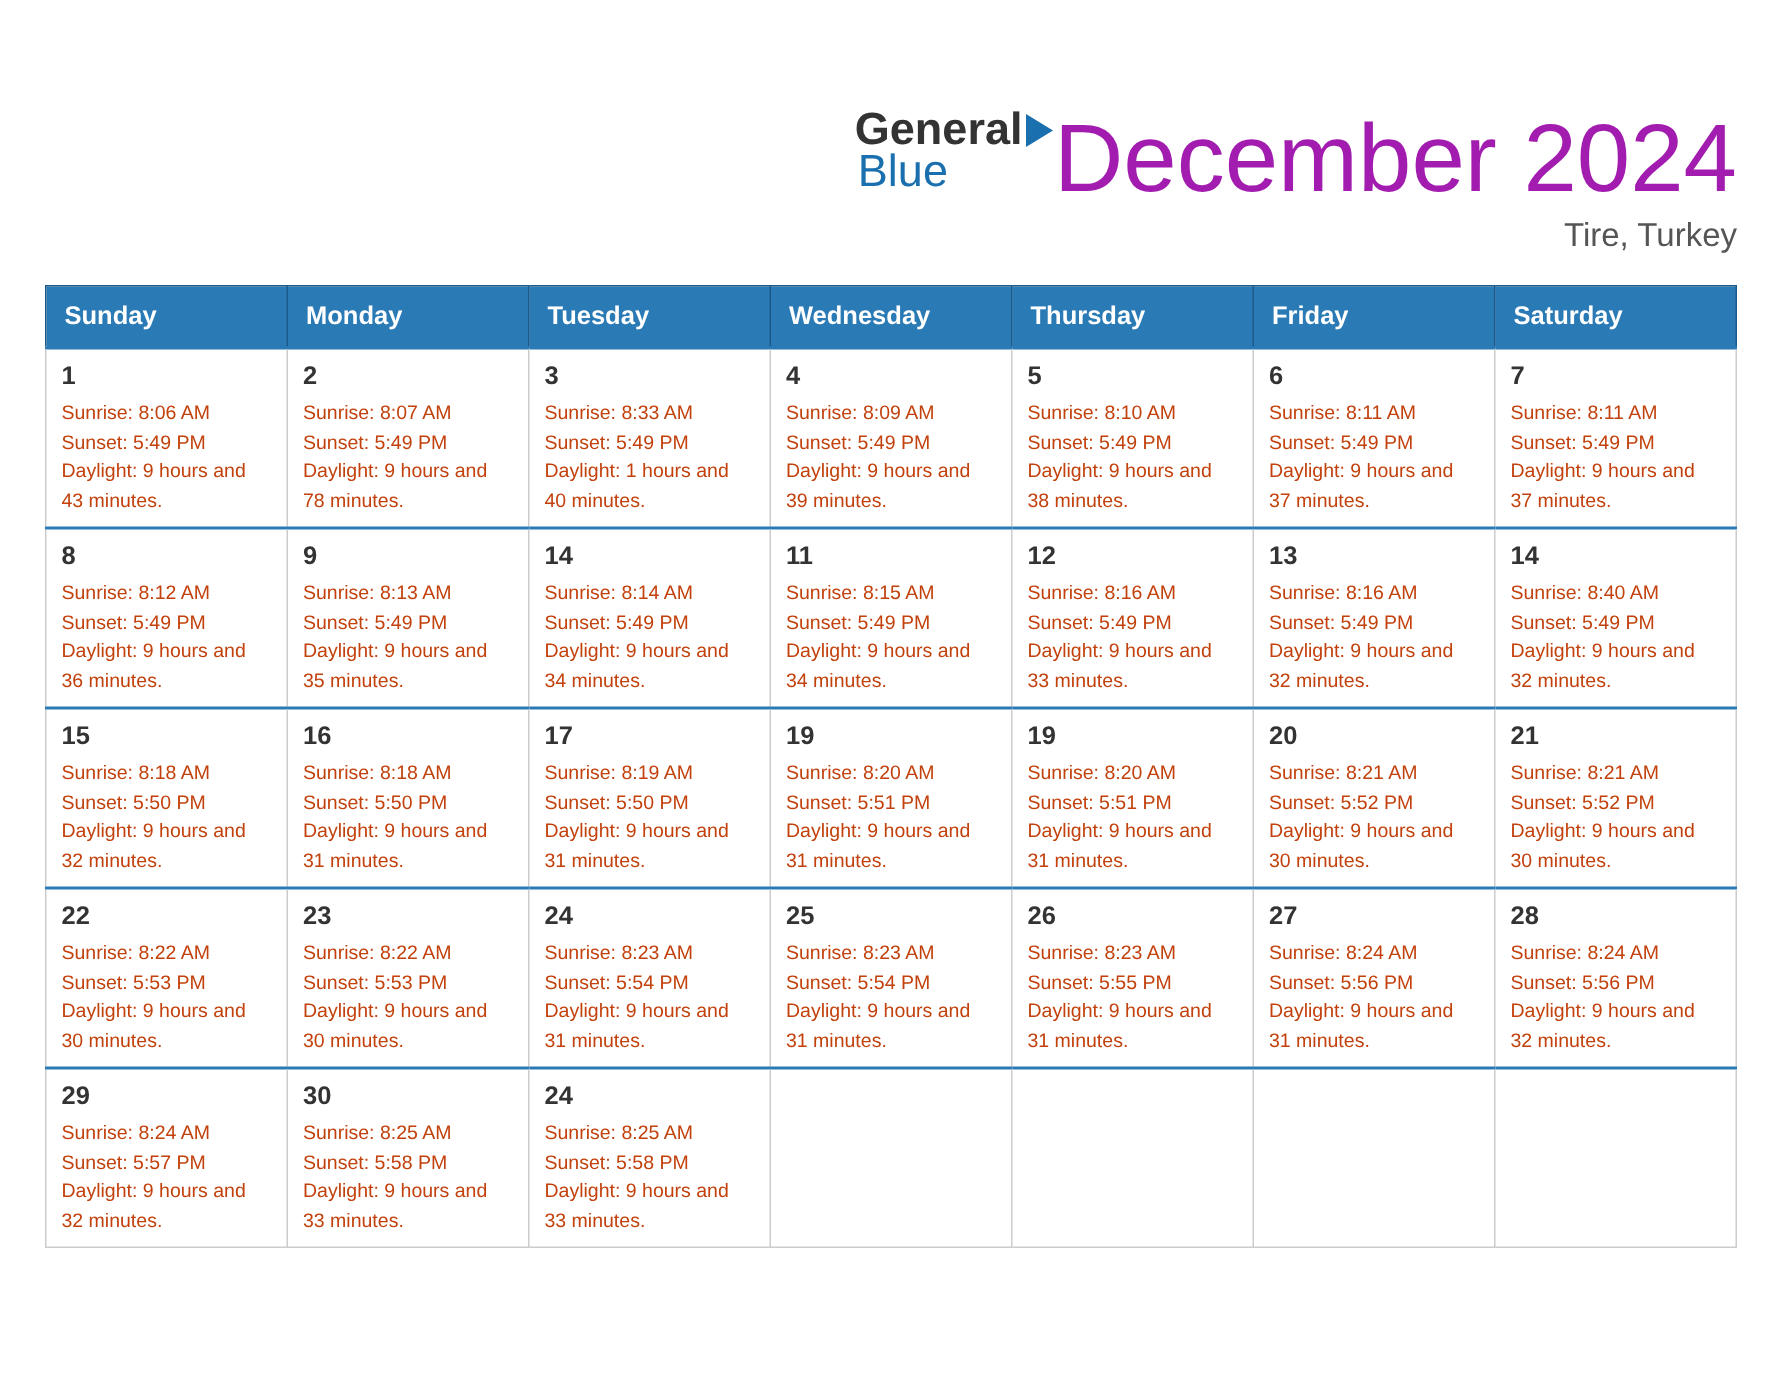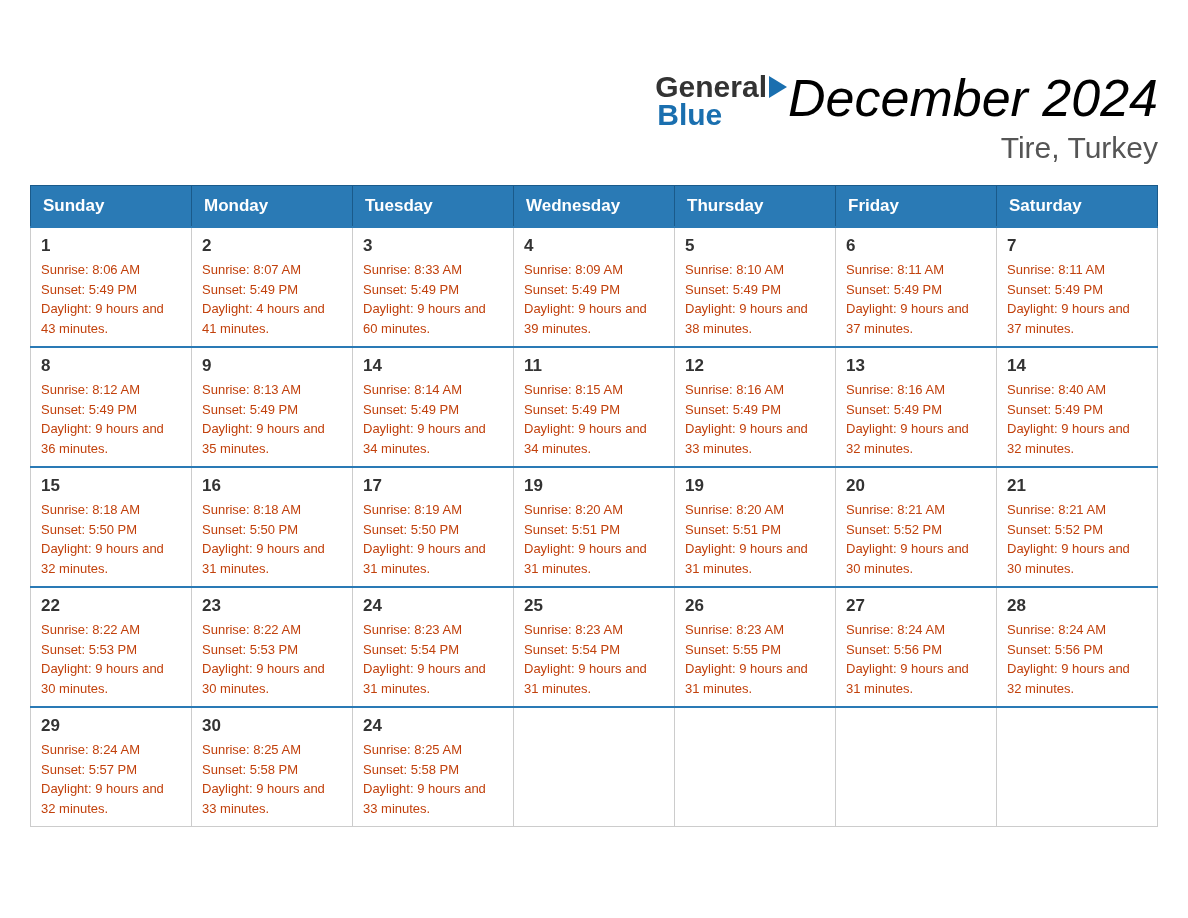--- a/index.html
+++ b/index.html
@@ -19,28 +19,27 @@
     }
     .logo {
       display: flex;
       flex-direction: column;
       align-items: flex-start;
     }
     .title-area {
       text-align: right;
     }
     .month-title {
-      font-size: 52px;
+      font-size: 64px;
       font-weight: normal;
-      color: #000000;
+      color: #a21caf;
       line-height: 1.1;
-      font-style: italic;
     }
     .location {
-      font-size: 30px;
+      font-size: 22px;
       color: #555;
       margin-top: 4px;
     }
     .calendar {
       width: 100%;
       border-collapse: collapse;
       border-radius: 14px;
     }
     .calendar th {
       background-color: #2a7ab5;
@@ -84,21 +83,21 @@
     .logo-word-general {
       font-size: 30px;
       font-weight: bold;
       color: #333;
     }
     .logo-triangle-svg {
       margin: 0 1px 0 2px;
     }
     .logo-subtext {
       font-size: 30px;
-      font-weight: bold;
+      font-weight: normal;
       color: #1a6faf;
       display: block;
       margin-top: -6px;
       padding-left: 2px;
     }
   </style>
 </head>
 <body>
 
 <div class="header">
@@ -137,29 +136,29 @@
             <span>Sunrise: 8:06 AM</span><br>
             <span>Sunset: 5:49 PM</span><br>
             <span>Daylight: 9 hours and 43 minutes.</span>
           </div>
         </td>
         <td>
           <span class="day-number">2</span>
           <div class="day-info">
             <span>Sunrise: 8:07 AM</span><br>
             <span>Sunset: 5:49 PM</span><br>
-            <span>Daylight: 4 hours and 41 minutes.</span>
+            <span>Daylight: 9 hours and 78 minutes.</span>
           </div>
         </td>
         <td>
           <span class="day-number">3</span>
           <div class="day-info">
             <span>Sunrise: 8:33 AM</span><br>
             <span>Sunset: 5:49 PM</span><br>
-            <span>Daylight: 9 hours and 60 minutes.</span>
+            <span>Daylight: 1 hours and 40 minutes.</span>
           </div>
         </td>
         <td>
           <span class="day-number">4</span>
           <div class="day-info">
             <span>Sunrise: 8:09 AM</span><br>
             <span>Sunset: 5:49 PM</span><br>
             <span>Daylight: 9 hours and 39 minutes.</span>
           </div>
         </td>

